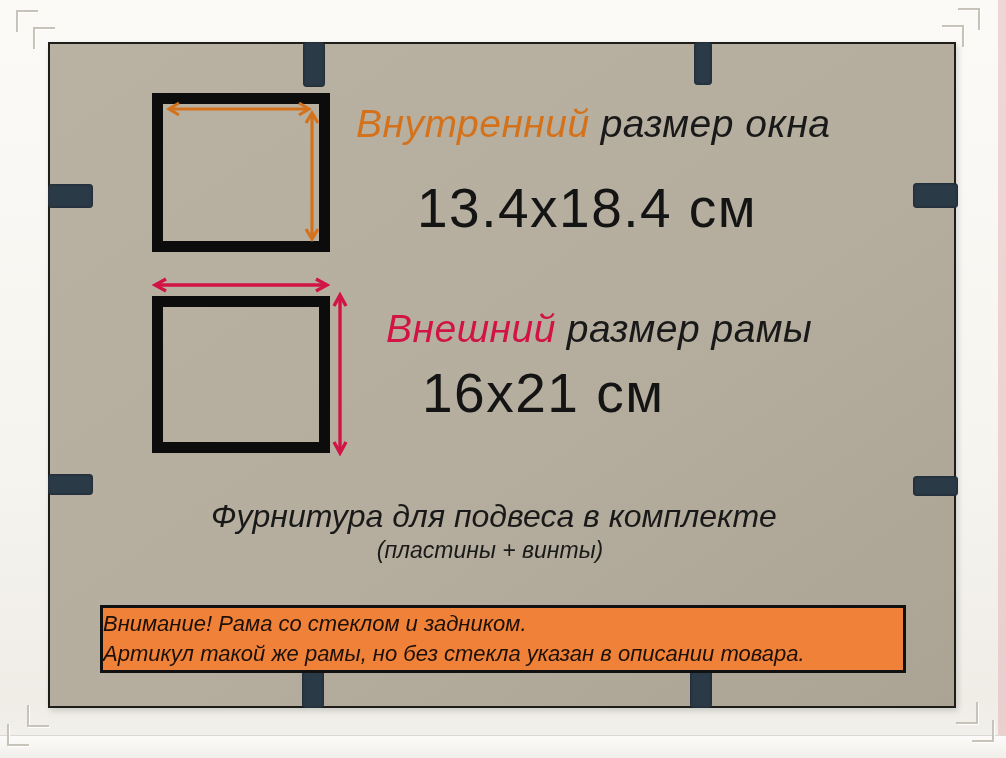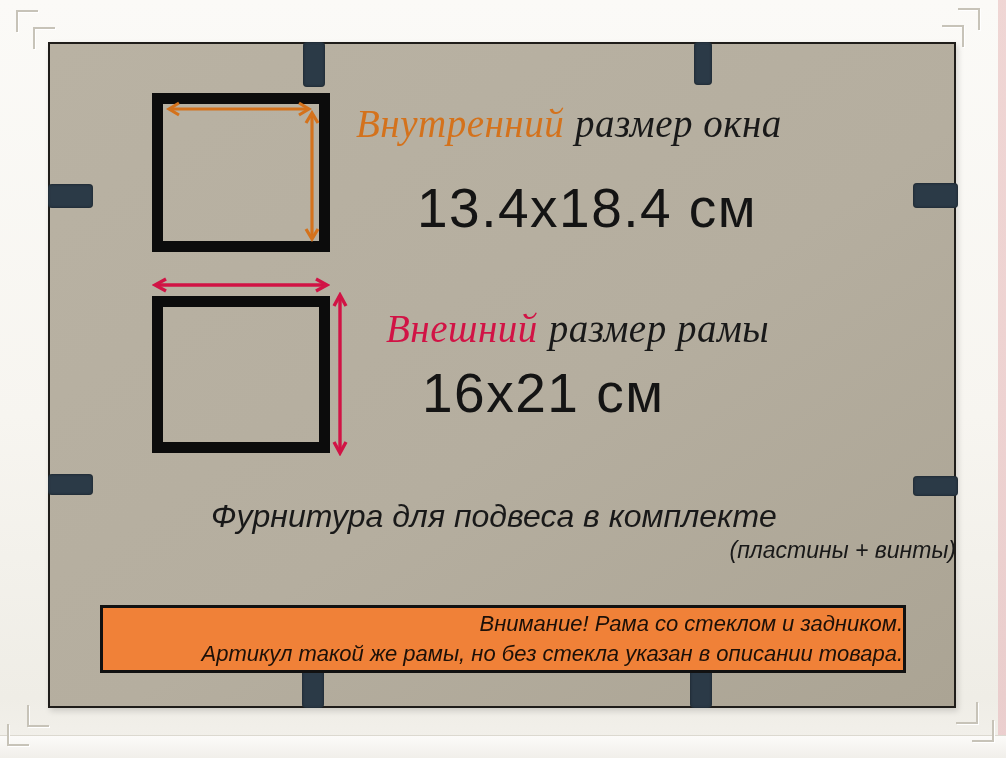--- a/index.html
+++ b/index.html
@@ -57,42 +57,42 @@
     border-style:solid;border-width:0;
     filter:drop-shadow(1px 1px 0 #ffffff);
   }
   .joint.tl{border-top-width:2px;border-left-width:2px;}
   .joint.tr{border-top-width:2px;border-right-width:2px;}
   .joint.bl{border-bottom-width:2px;border-left-width:2px;}
   .joint.br{border-bottom-width:2px;border-right-width:2px;}
   
   .t{position:absolute;white-space:nowrap;color:#191919;}
   .title{
-    font-size:39px;font-style:italic;letter-spacing:.5px;line-height:1;font-family:Liberation Serif, serif;
+    font-size:39px;font-style:italic;letter-spacing:.5px;line-height:1;
   }
   .title .hl-inner{color:var(--inner-accent,#d4721c);}
   .title .hl-outer{color:var(--outer-accent,#d11345);}
   .title .t-rest{margin-left:.28em;}
   .value{
     font-size:55px;letter-spacing:1.5px;line-height:1;color:#141414;
   }
   .hw-title{
     left:40px;top:498px;width:908px;text-align:center;
     font-size:32px;font-style:italic;white-space:nowrap;
   }
   .hw-sub{
-    left:48px;top:537px;width:908px;text-align:right;
+    left:36px;top:537px;width:908px;text-align:center;
     font-size:23px;font-style:italic;
   }
   .notice{
     position:absolute;left:100px;top:605px;width:806px;height:68px;
     box-sizing:border-box;
     background:var(--notice-bg,#f08138);
     border:3px solid #111111;
-    display:flex;flex-direction:column;align-items:flex-end;justify-content:center;
+    display:flex;flex-direction:column;align-items:flex-start;justify-content:center;
     color:#1c1008;
   }
   .notice div{
     font-size:22px;font-style:italic;line-height:30px;white-space:nowrap;
   }
 </style>
 </head>
 <body>
 
 <div class="canvas">

